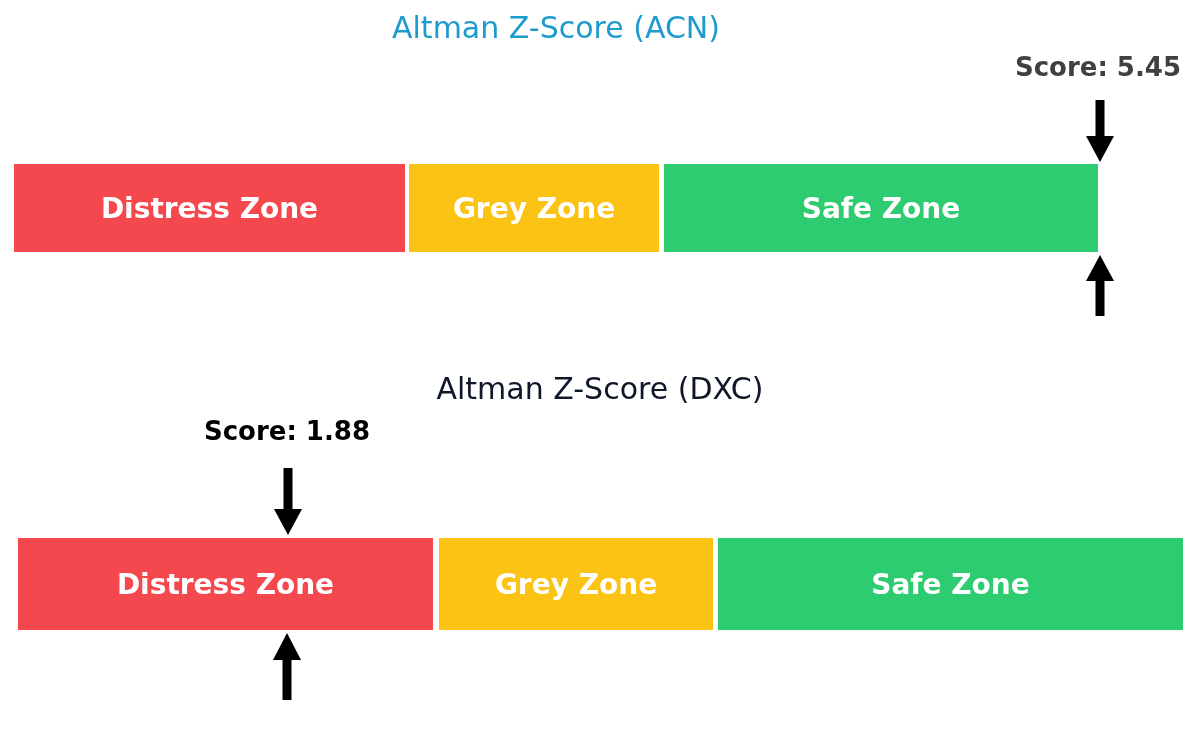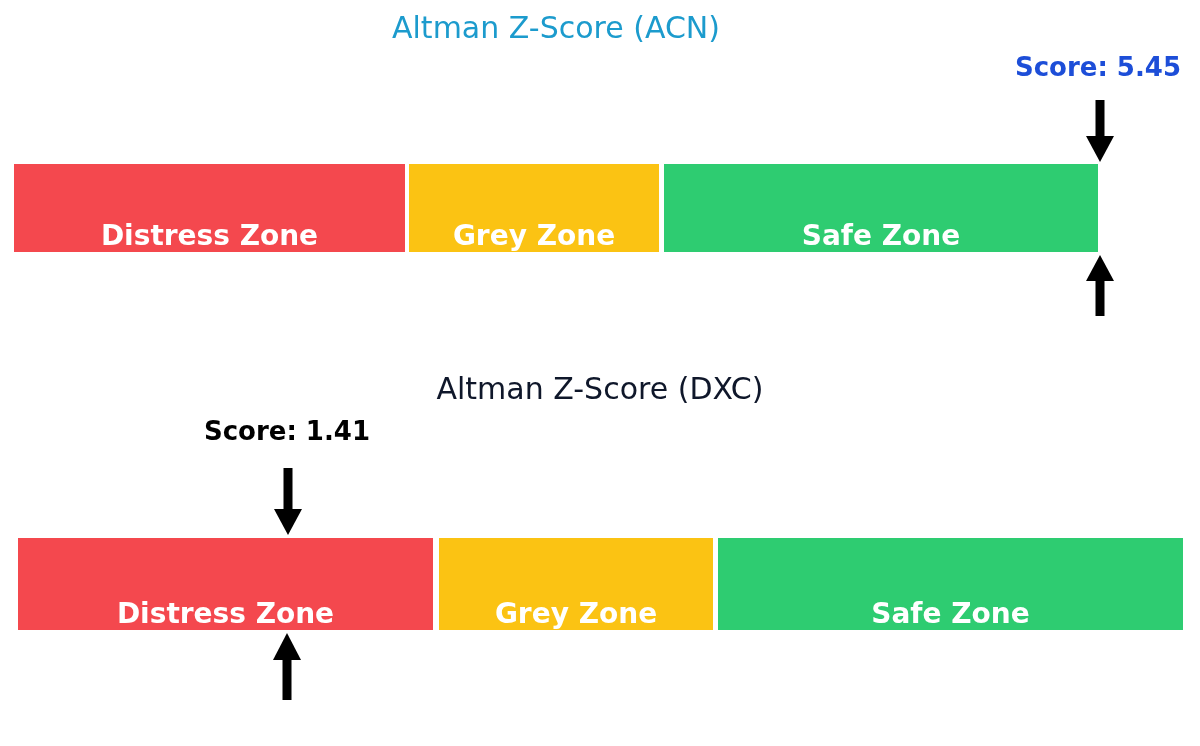--- a/index.html
+++ b/index.html
@@ -34,21 +34,21 @@
     position: absolute;
     transform: translateX(-50%);
     line-height: 0;
   }
   .arrow svg { display: block; }
   .zone {
     position: absolute;
     top: 0;
     height: 100%;
     display: flex;
-    align-items: flex-end;
+    align-items: center;
     justify-content: center;
   }
   .zone-label {
     font-size: 28px;
     font-weight: 700;
     white-space: nowrap;
   }
   .bar { position: absolute; left: 0; width: 100%; }
 
   
@@ -72,21 +72,21 @@
   .arrow-up-dxc   { top: 633px; left: 287px; }
 </style>
 </head>
 <body>
 
 <div class="canvas">
 
   <section>
     <h2 class="chart-title title-acn" style="color: rgb(28, 155, 205);">Altman Z-Score (ACN)</h2>
 
-    <div class="score-annotation score-acn" style="color: #1d4ed8;">Score: 5.45</div>
+    <div class="score-annotation score-acn" style="color: #404040;">Score: 5.45</div>
 
     <div class="arrow arrow-down-acn" style="color: rgb(0, 0, 0);">
       <svg width="28" height="62" viewBox="0 0 28 62" fill="currentColor" aria-hidden="true">
         <rect x="9.5" y="0" width="9" height="38"></rect>
         <polygon points="0,36 28,36 14,62"></polygon>
       </svg>
     </div>
 
     <div class="bar bar-acn">
       <div class="zone zone-acn-0" style="background-color: rgb(244, 72, 78);">
@@ -104,21 +104,21 @@
       <svg width="28" height="61" viewBox="0 0 28 61" fill="currentColor" aria-hidden="true">
         <polygon points="14,0 0,26 28,26"></polygon>
         <rect x="9.5" y="24" width="9" height="37"></rect>
       </svg>
     </div>
   </section>
 
   <section>
     <h2 class="chart-title title-dxc" style="color: #0f172a;">Altman Z-Score (DXC)</h2>
 
-    <div class="score-annotation score-dxc" style="color: rgb(0, 0, 0);">Score: 1.41</div>
+    <div class="score-annotation score-dxc" style="color: rgb(0, 0, 0);">Score: 1.88</div>
 
     <div class="arrow arrow-down-dxc" style="color: rgb(0, 0, 0);">
       <svg width="28" height="67" viewBox="0 0 28 67" fill="currentColor" aria-hidden="true">
         <rect x="9.5" y="0" width="9" height="43"></rect>
         <polygon points="0,41 28,41 14,67"></polygon>
       </svg>
     </div>
 
     <div class="bar bar-dxc">
       <div class="zone zone-dxc-0" style="background-color: rgb(244, 72, 78);">

